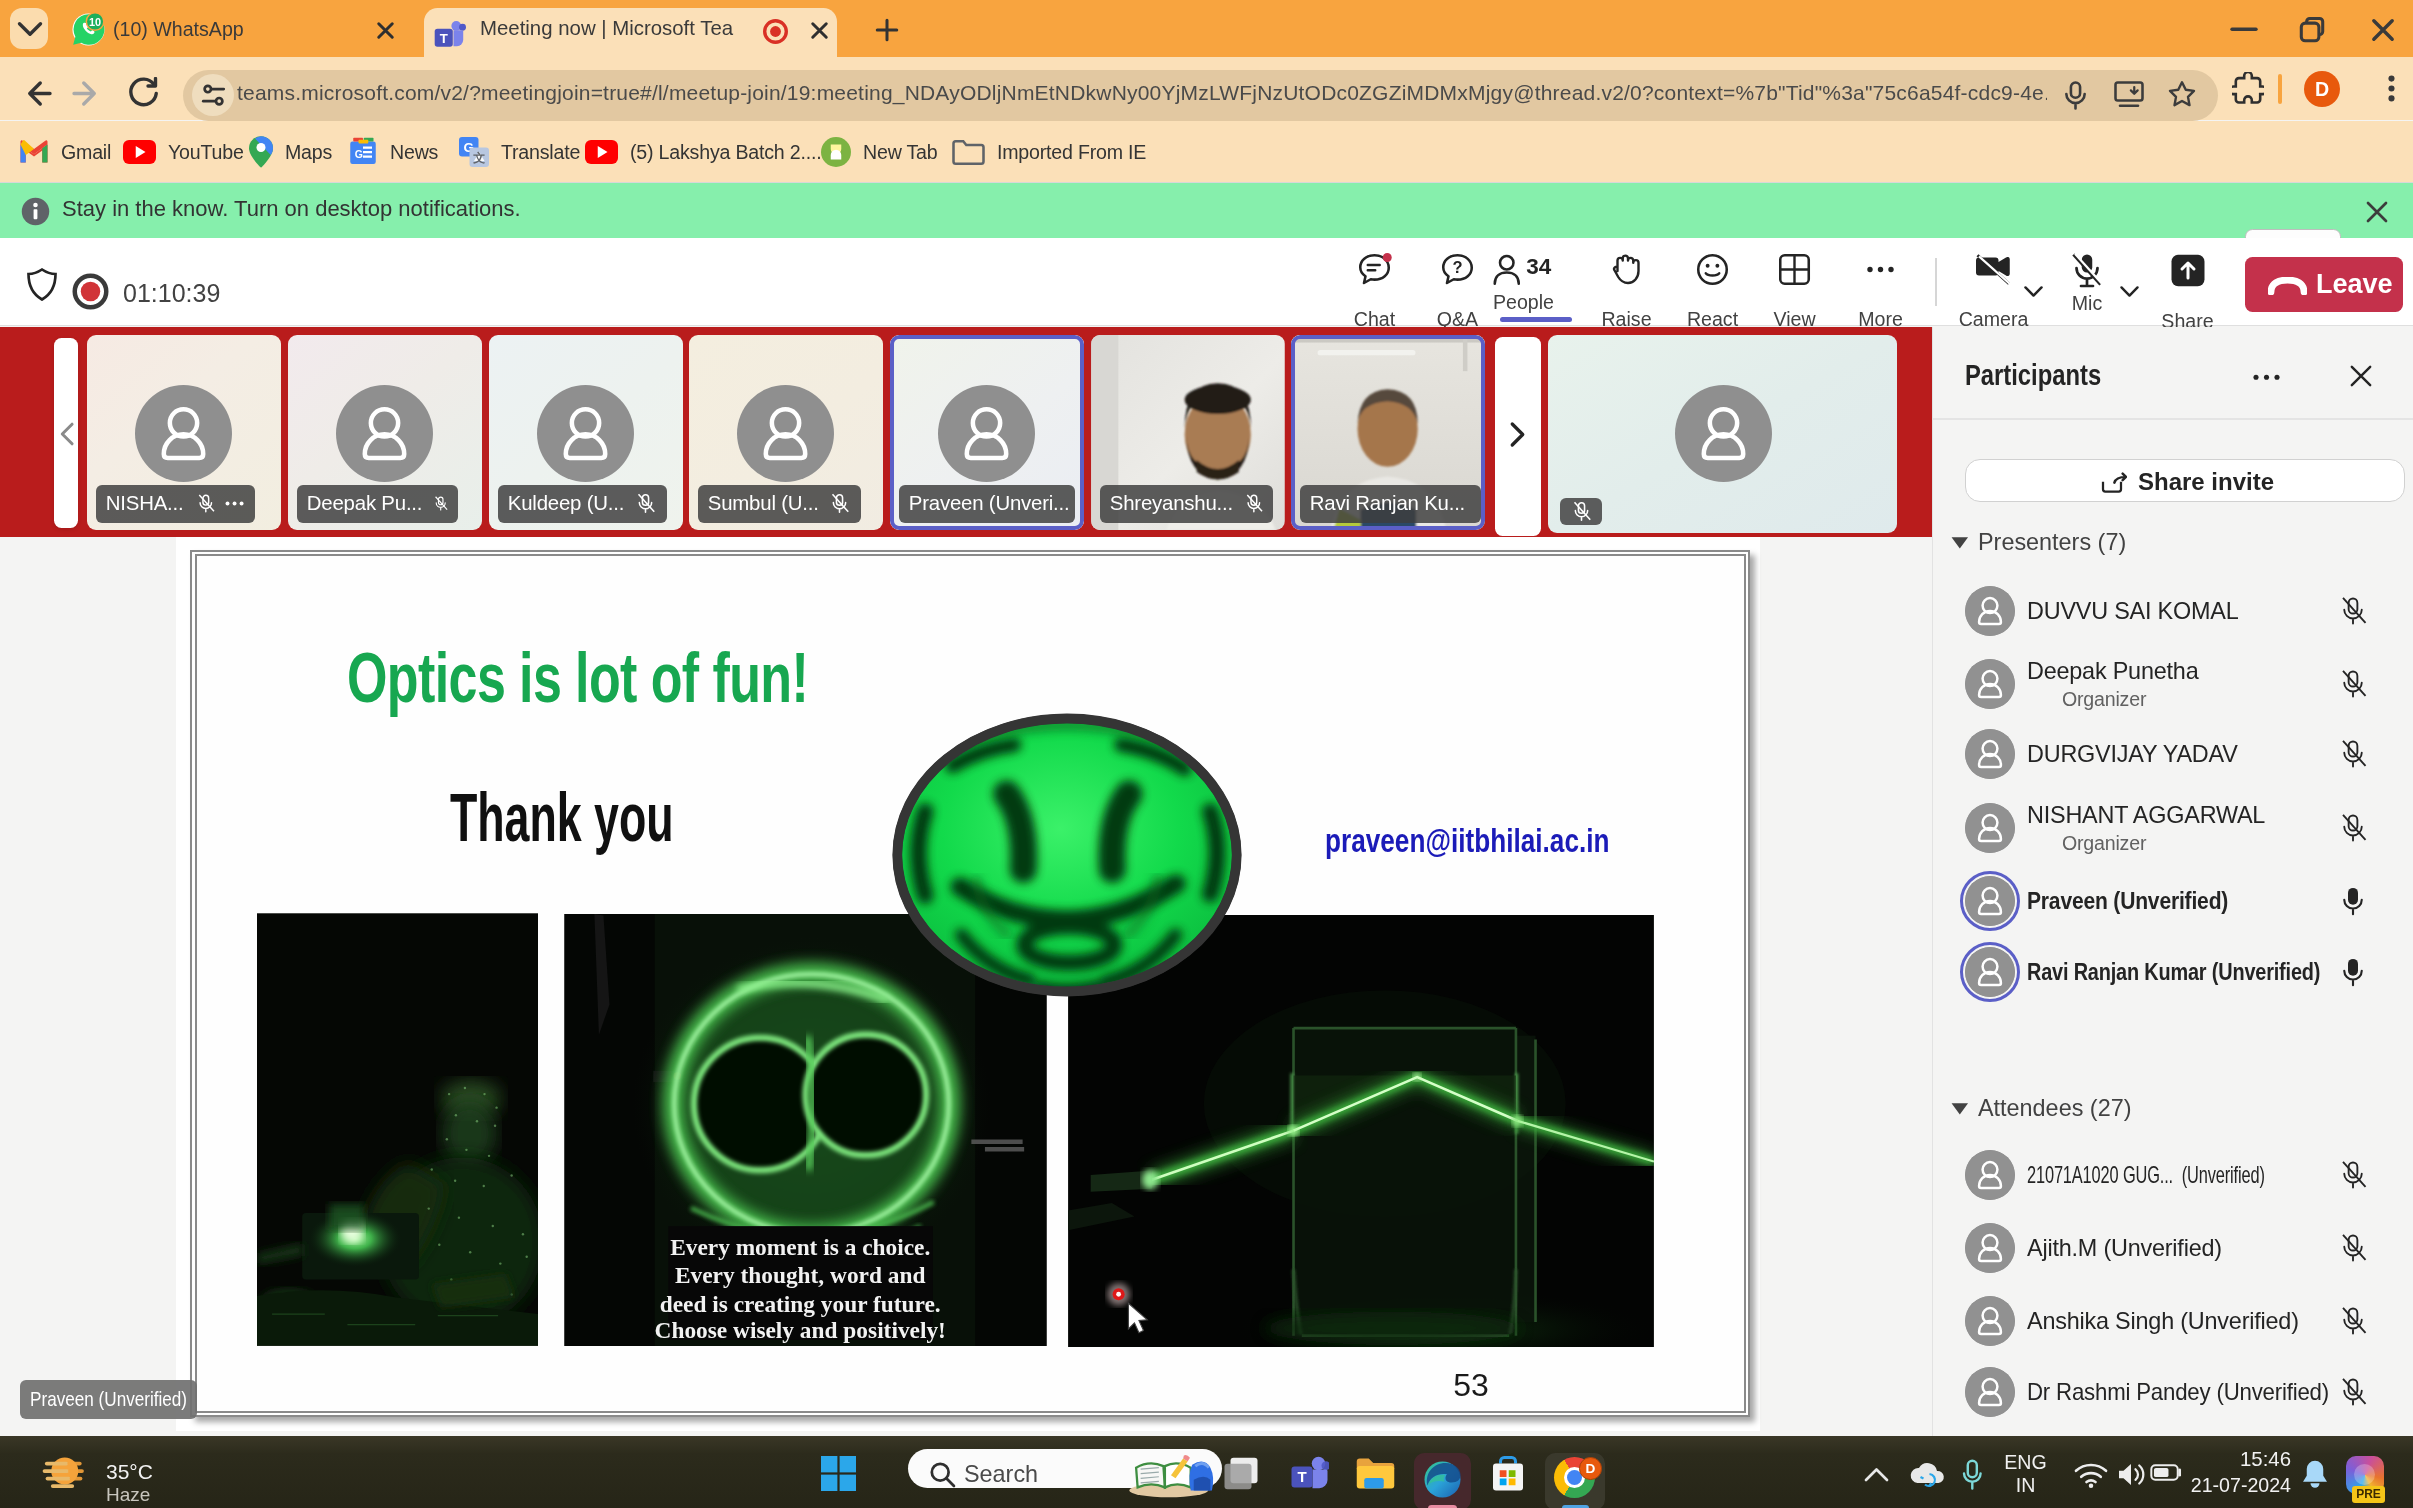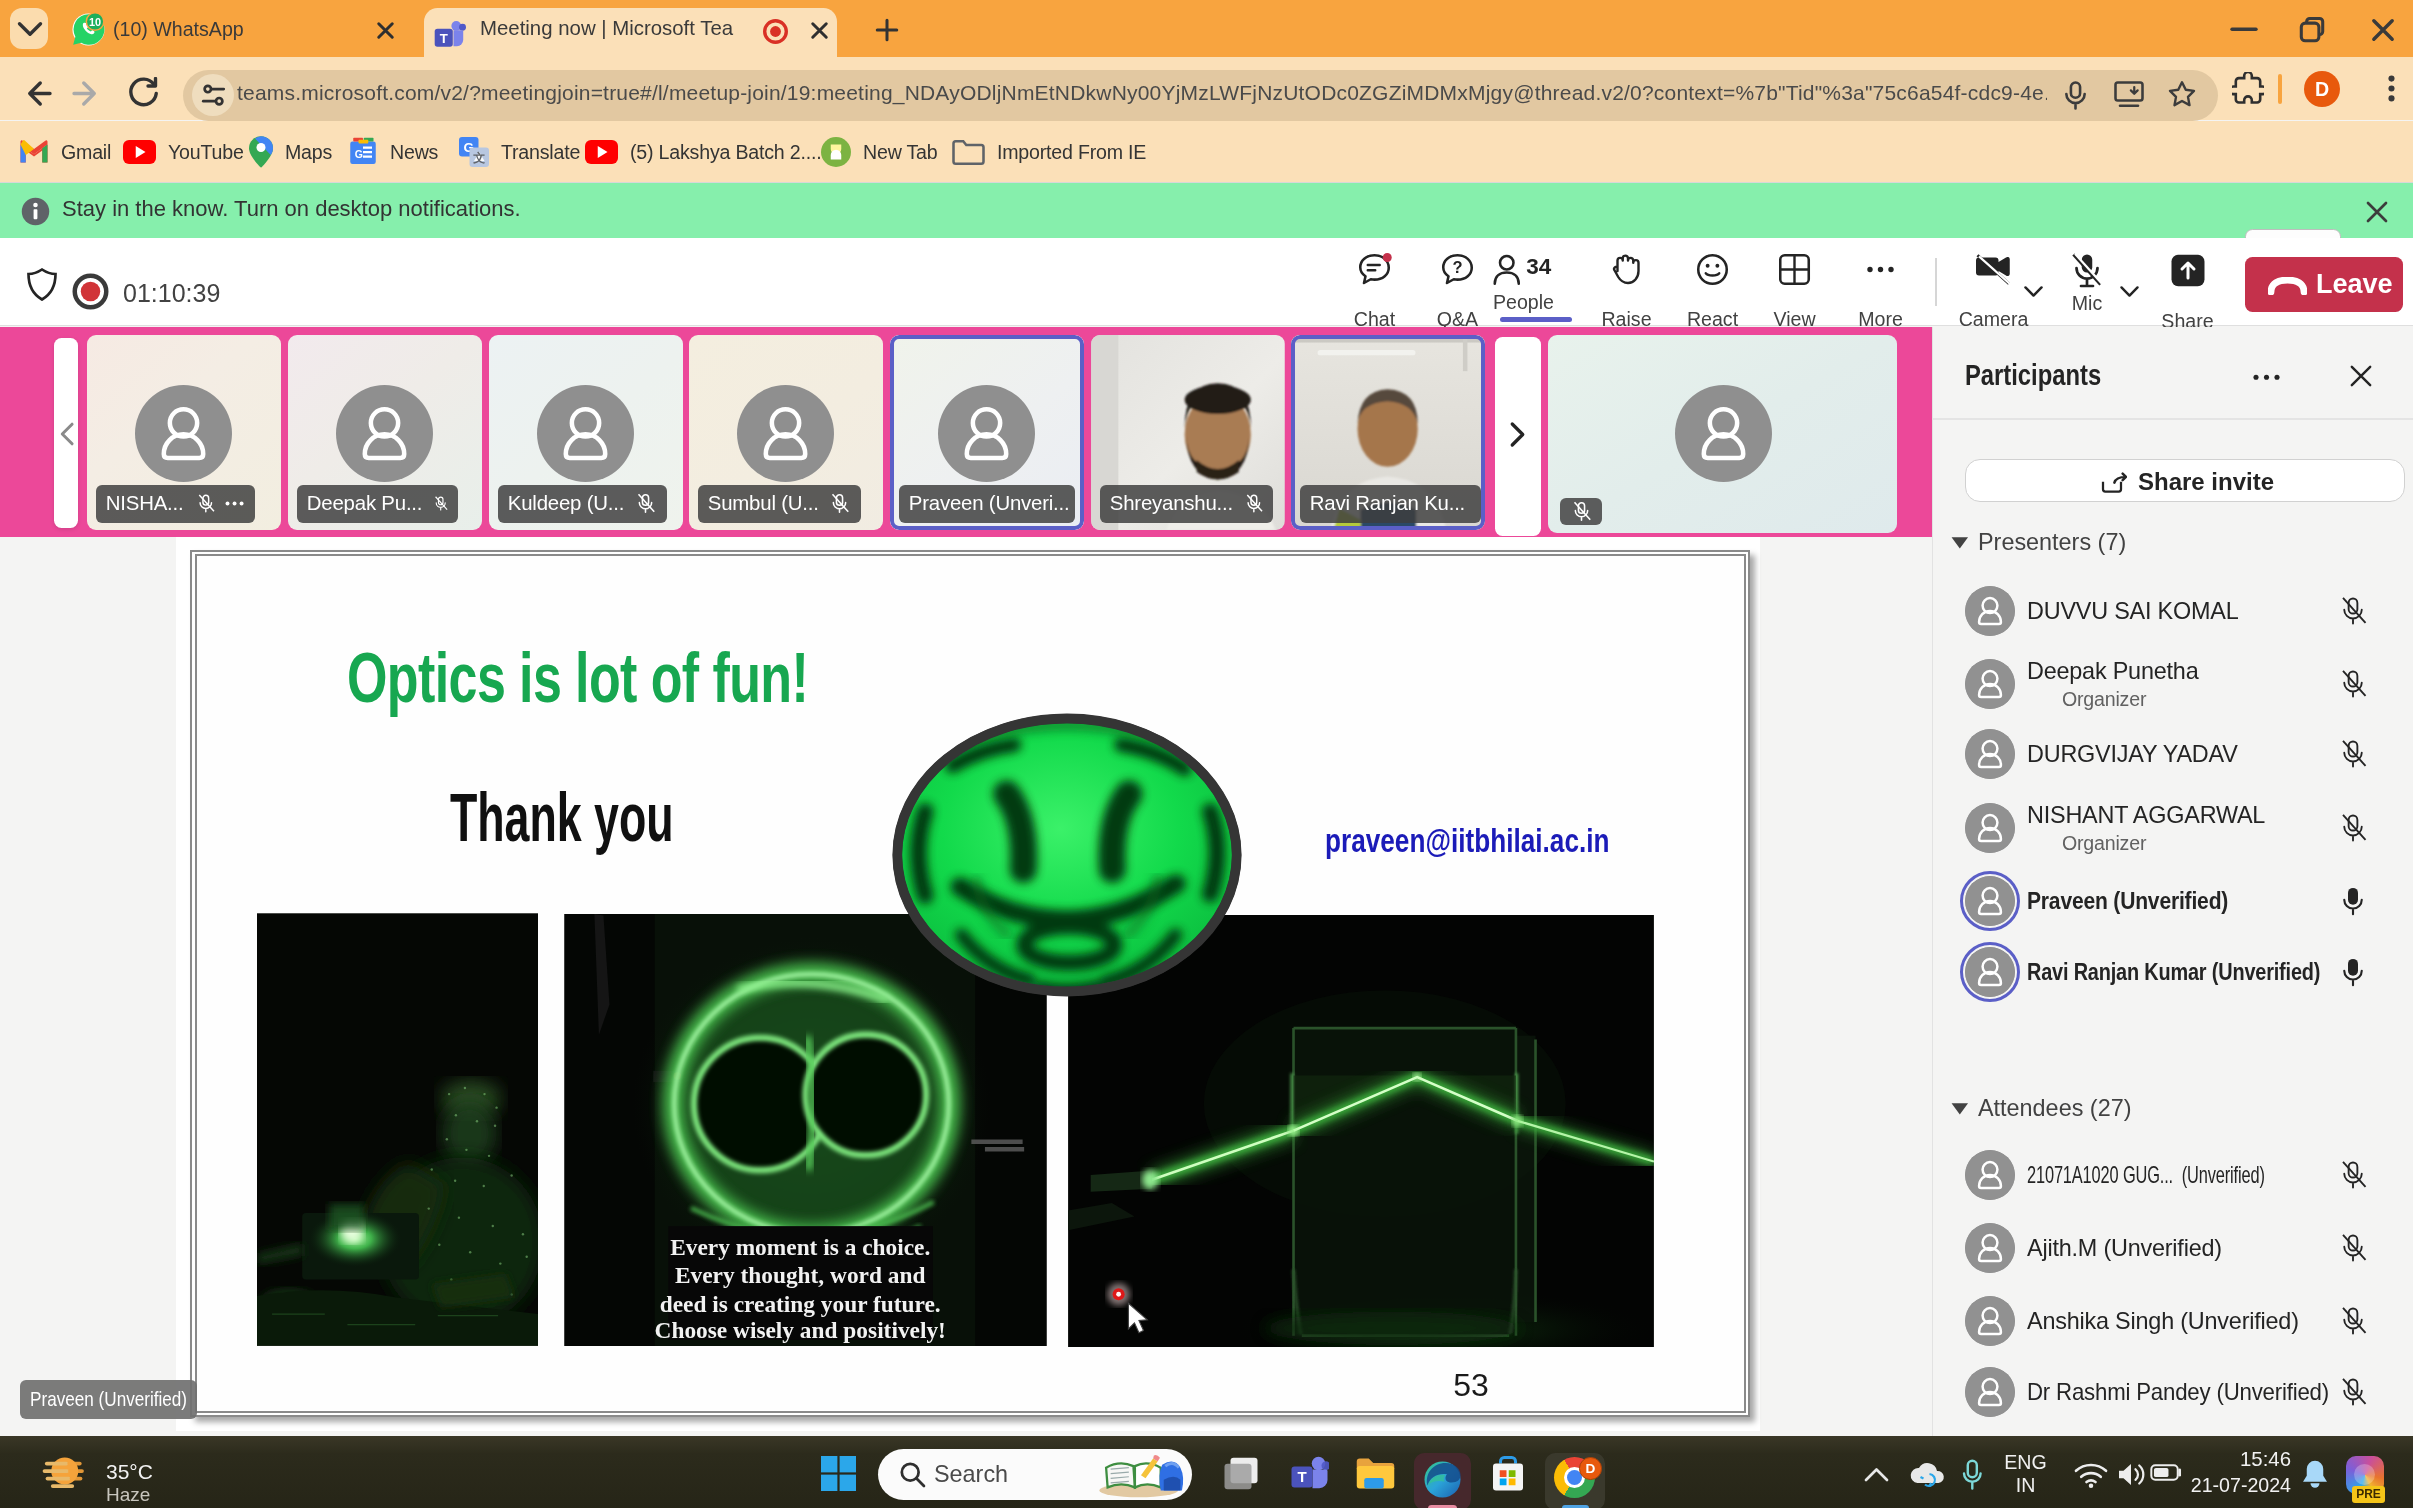--- a/index.html
+++ b/index.html
@@ -22,21 +22,21 @@
   .bk { position:absolute; top:4.5px; height:53px; display:flex; align-items:center; font-size:19.6px; color:#343434; letter-spacing:-0.2px; }
   
   #notif .msg { position:absolute; left:62px; top:13px; font-size:22px; color:#333; }
   #turnon { position:absolute; left:2245px; top:10.6px; width:96px; height:38px; border:1.5px solid #BDBDBD; border-radius:7.5px; background:#FDFDFD; font-size:20.4px; color:#333; text-align:center; line-height:35px;margin-top:35px;}
   
   #teamsbar { position:absolute; left:0; top:238px; width:2413px; height:88px; background:#FFFFFF; border-bottom:1.5px solid #DFDFDF; }
   .tbtn { position:absolute; top:15px; width:83px; text-align:center; }
   .tbtn .lbl { font-size:19.6px; color:#424242; margin-top:19px; }
   #leavebtn { position:absolute; left:2245px; top:19px; width:158px; height:55px; background:#C4314B; border-radius:7.5px; color:#fff; font-weight:bold; font-size:29px; text-align:center; }
   
-  #strip { position:absolute; left:0; top:327px; width:2413px; height:210px; background:#ec4899;text-align:center; }
+  #strip { position:absolute; left:0; top:327px; width:2413px; height:210px; background:#b91c1c;text-align:center; }
   .vtile { position:absolute; top:8.3px; width:194px; height:195px; border-radius:9px; overflow:hidden; }
   .vtile.sel::after { content:""; position:absolute; left:0; top:0; right:0; bottom:0; border:4.5px solid #5B5FC7; border-radius:9px; z-index:6; }
   .npill { position:absolute; left:9px; bottom:7.5px; height:38px; background:rgba(62,62,62,.84); border-radius:6px; color:#fff; font-size:20.4px; letter-spacing:-0.2px; display:flex; align-items:center; padding:0 9.8px; gap:9px; white-space:nowrap;}
   
   #stage { position:absolute; left:0; top:537px; width:1932px; height:899px; background:#F4F4F3; }
   #sharewhite { position:absolute; left:176px; top:0px; width:1584px; height:894px; background:#FFFFFF; }
   #slideframe { position:absolute; left:14.3px; top:13px; width:1560px; height:867px; border:2.3px solid #8A8A8A; box-shadow:4.5px 4.5px 6px rgba(0,0,0,.35); }
   #slideinner { position:absolute; left:2.3px; top:2.3px; right:2.3px; bottom:2.3px; border:2.3px solid #8A8A8A; background:#FEFEFE; }
   
   #panel { position:absolute; left:1932px; top:327px; width:482px; height:1109px; background:#F4F4F3; border-left:1.5px solid #E2E2E2; }
@@ -886,21 +886,21 @@
   <div class="abs" style="left:106px;top:24px;font-size:21px;color:#F2F2F2">35°C</div>
   <div class="abs" style="left:106px;top:48px;font-size:19px;color:#C8C6BE">Haze</div>
   <svg class="abs" style="left:821px;top:19.6px" width="35" height="35" viewBox="0 0 47 47">
         <g fill="#2BA7EA">
           <rect x="0" y="0" width="22" height="22"></rect>
           <rect x="25" y="0" width="22" height="22"></rect>
           <rect x="0" y="25" width="22" height="22"></rect>
           <rect x="25" y="25" width="22" height="22"></rect>
         </g>
       </svg>
-  <div class="abs" style="left:878px;top:13px;width:314px;height:51px;border-radius:26px;background:#FBFBFB">
+  <div class="abs" style="left:908px;top:13px;width:314px;height:39px;border-radius:26px;background:#FBFBFB">
     <svg class="abs" style="left:19.6px;top:11.3px" width="29" height="29" viewBox="0 0 38 38">
           <circle cx="16" cy="16" r="11" fill="none" stroke="#2F2F2F" stroke-width="3.6"></circle>
           <path d="M24 24 L34 34" stroke="#2F2F2F" stroke-width="3.6" stroke-linecap="round"></path>
         </svg>
     <div class="abs" style="left:56px;top:12px;font-size:23.4px;color:#4A4A4A">Search</div>
     <svg class="abs" style="left:219px;top:4.5px" width="91" height="44" viewBox="0 0 120 58">
       <ellipse cx="55" cy="48" rx="52" ry="9" fill="#E2C9A2"></ellipse>
       <path d="M12 18 Q30 8 48 16 L50 44 Q32 36 14 44z" fill="#F7F7F5" stroke="#3E8E41" stroke-width="3"></path>
       <path d="M84 18 Q66 8 50 16 L50 44 Q66 36 84 44z" fill="#FFFFFF" stroke="#3E8E41" stroke-width="3"></path>
       <g stroke="#9AA" stroke-width="1.6">

